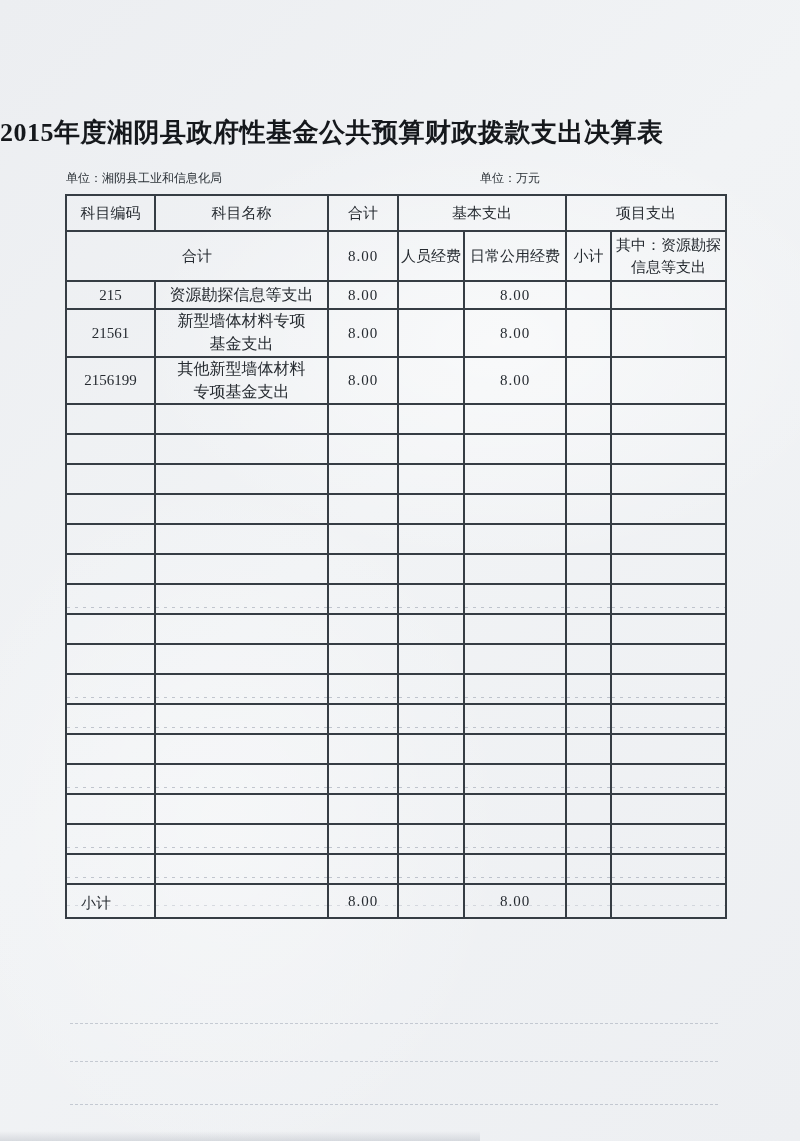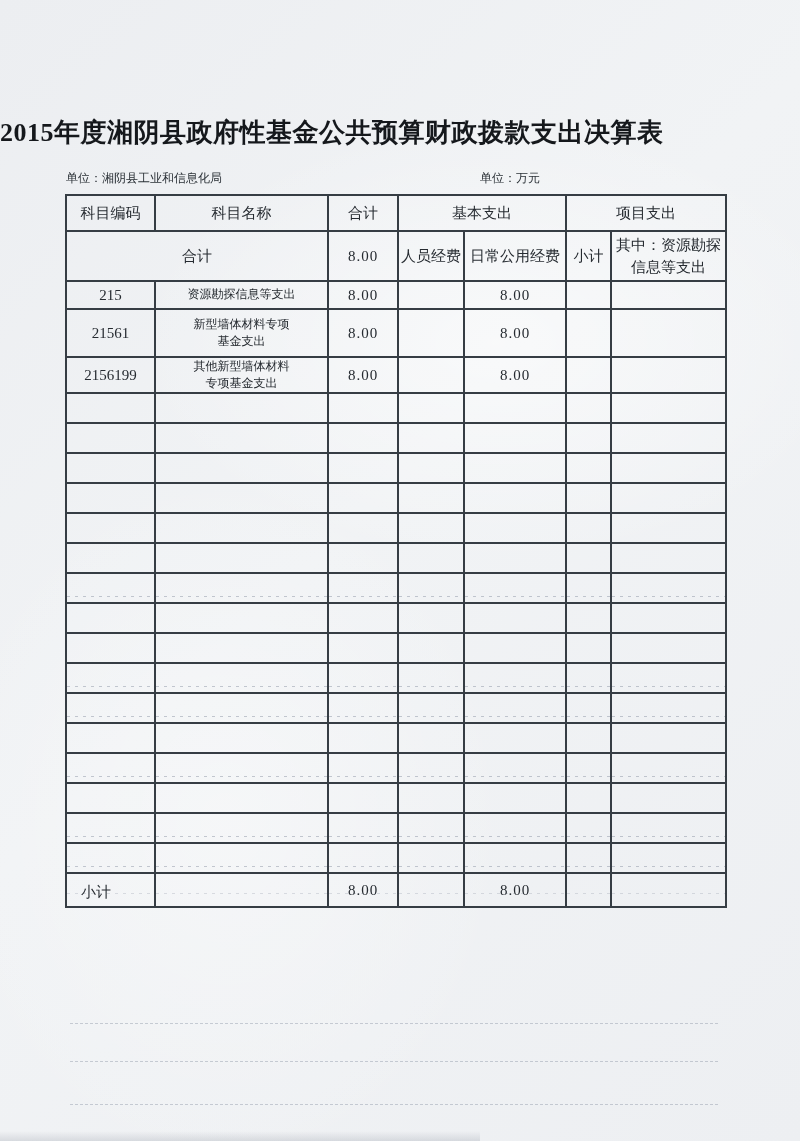--- a/index.html
+++ b/index.html
@@ -39,21 +39,21 @@
   }
   tr.row-a{height:36px;padding-left:32px;}
   tr.row-b{height:50px;}
   tr.data-0{height:28px;}
   tr.data-1{height:48px;padding-left:48px;}
   tr.data-2{height:36px;}
   tr.empty{height:30px;}
   tr.footer{height:34px;}
 
   .name-cell{
-    text-align:left;padding:2px 24px 2px 8px;font-size:12px;
+    text-align:left;padding:2px 24px 2px 8px;font-size:16px;
     line-height:1.42;white-space:pre-line;
   }
   .num{letter-spacing:1px;border-radius:12px;}
   .daily-cell{vertical-align:bottom;padding-bottom:2px;}
   .subtotal-head{vertical-align:bottom;padding-bottom:4px;}
   .capital-head{text-align:left;padding:2px 2px 3px 6px;line-height:1.5;}
   .footer .sub-label{text-align:left;padding-left:14px;padding-top:4px;}
 
   tr.ghost td{
     background-image:repeating-linear-gradient(to right, rgba(110,120,140,.38) 0 3px, rgba(0,0,0,0) 3px 8px);

